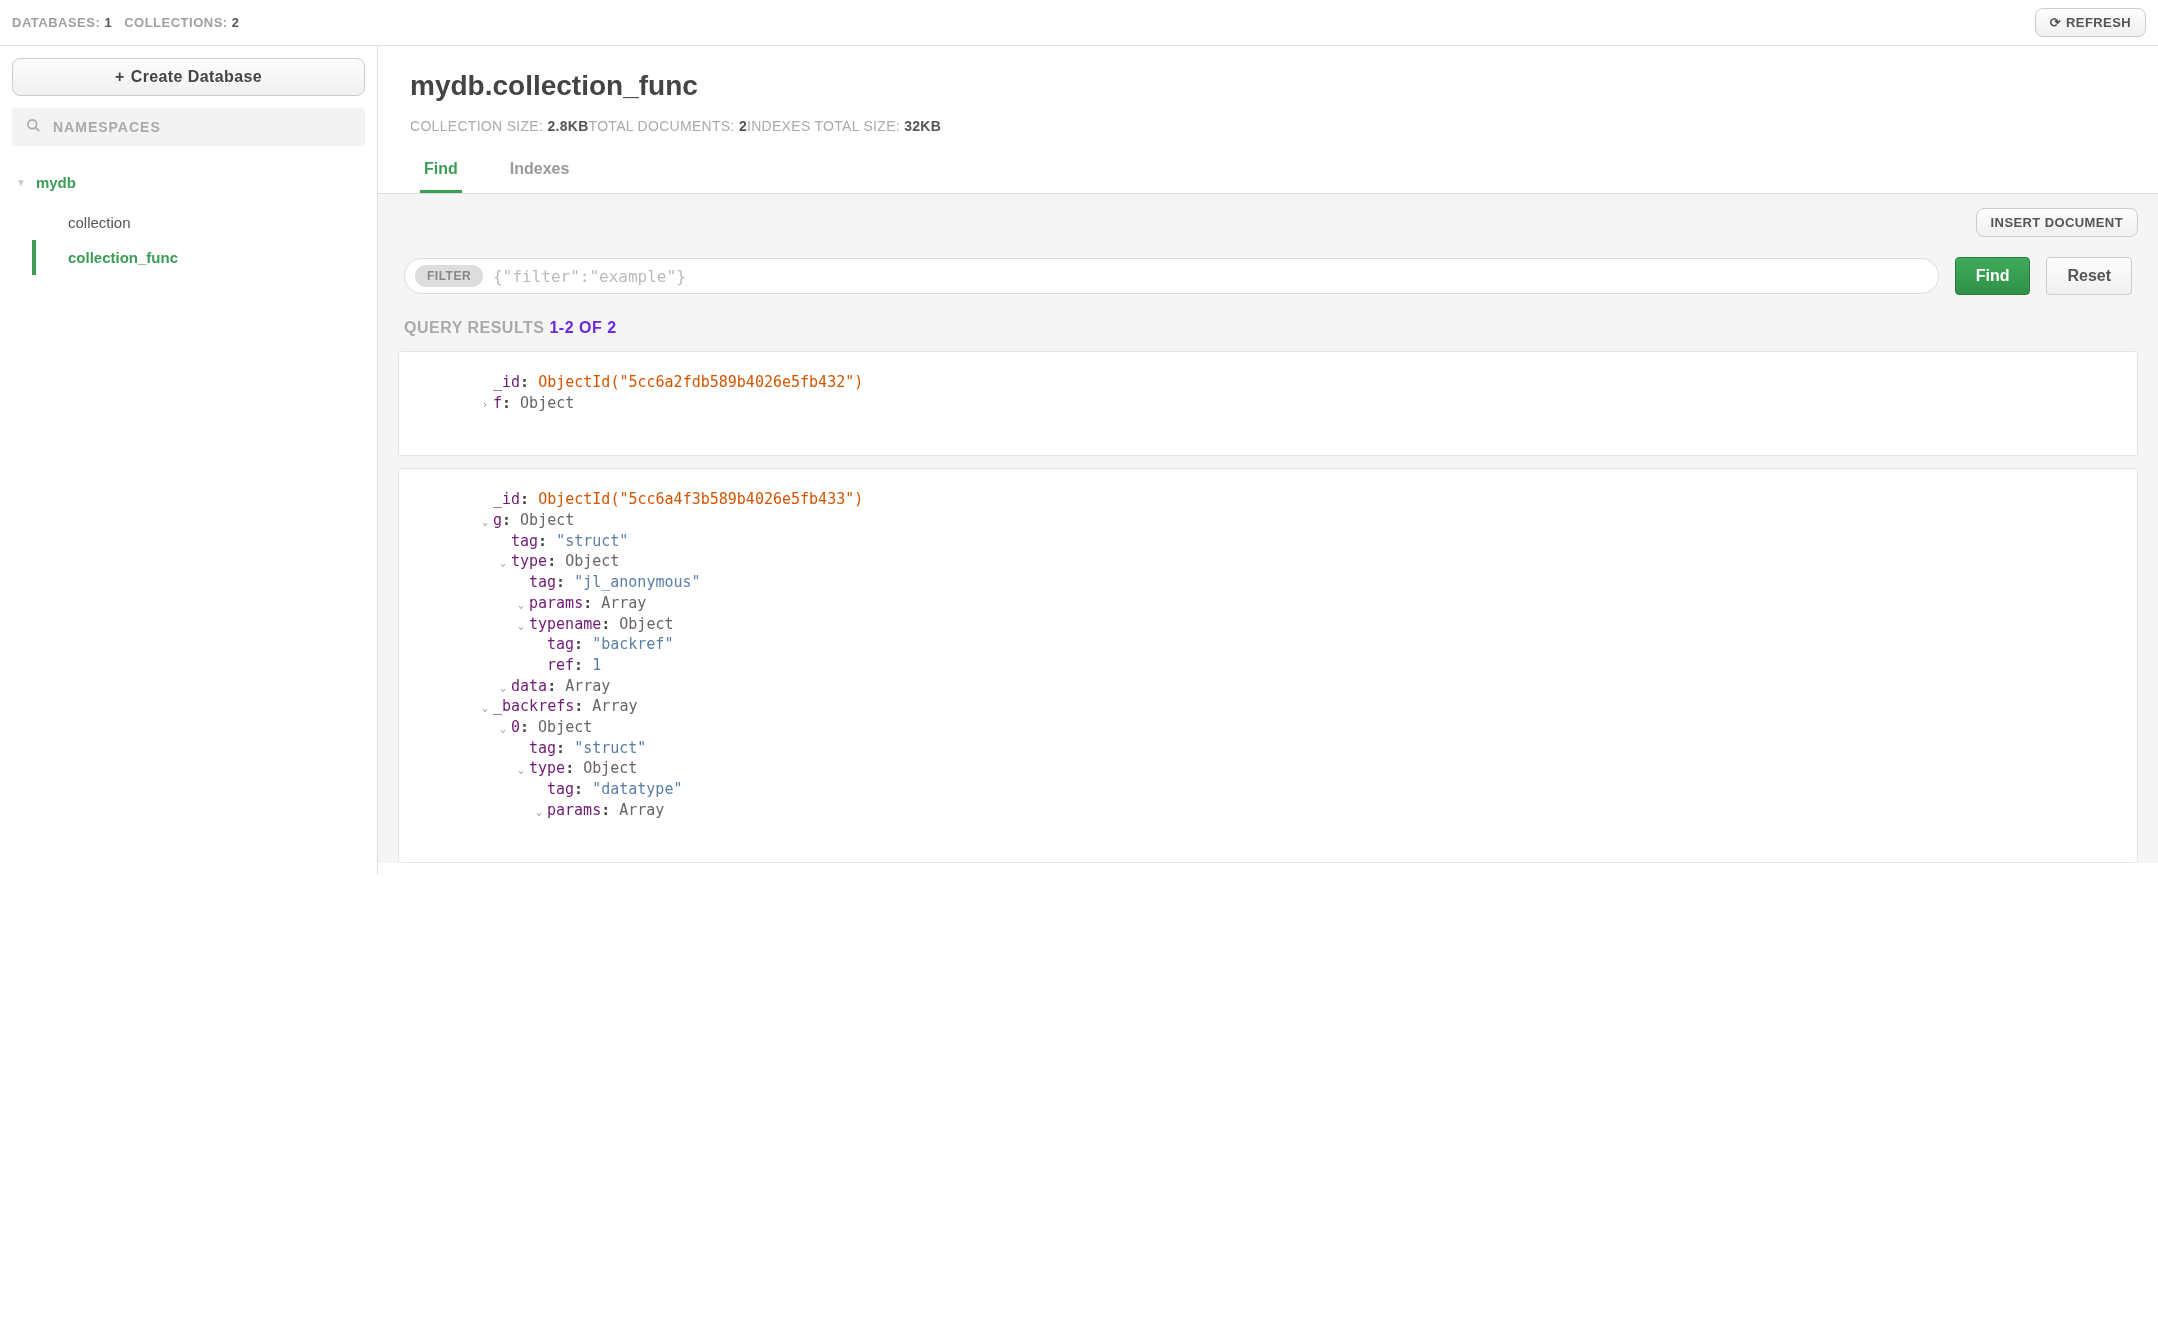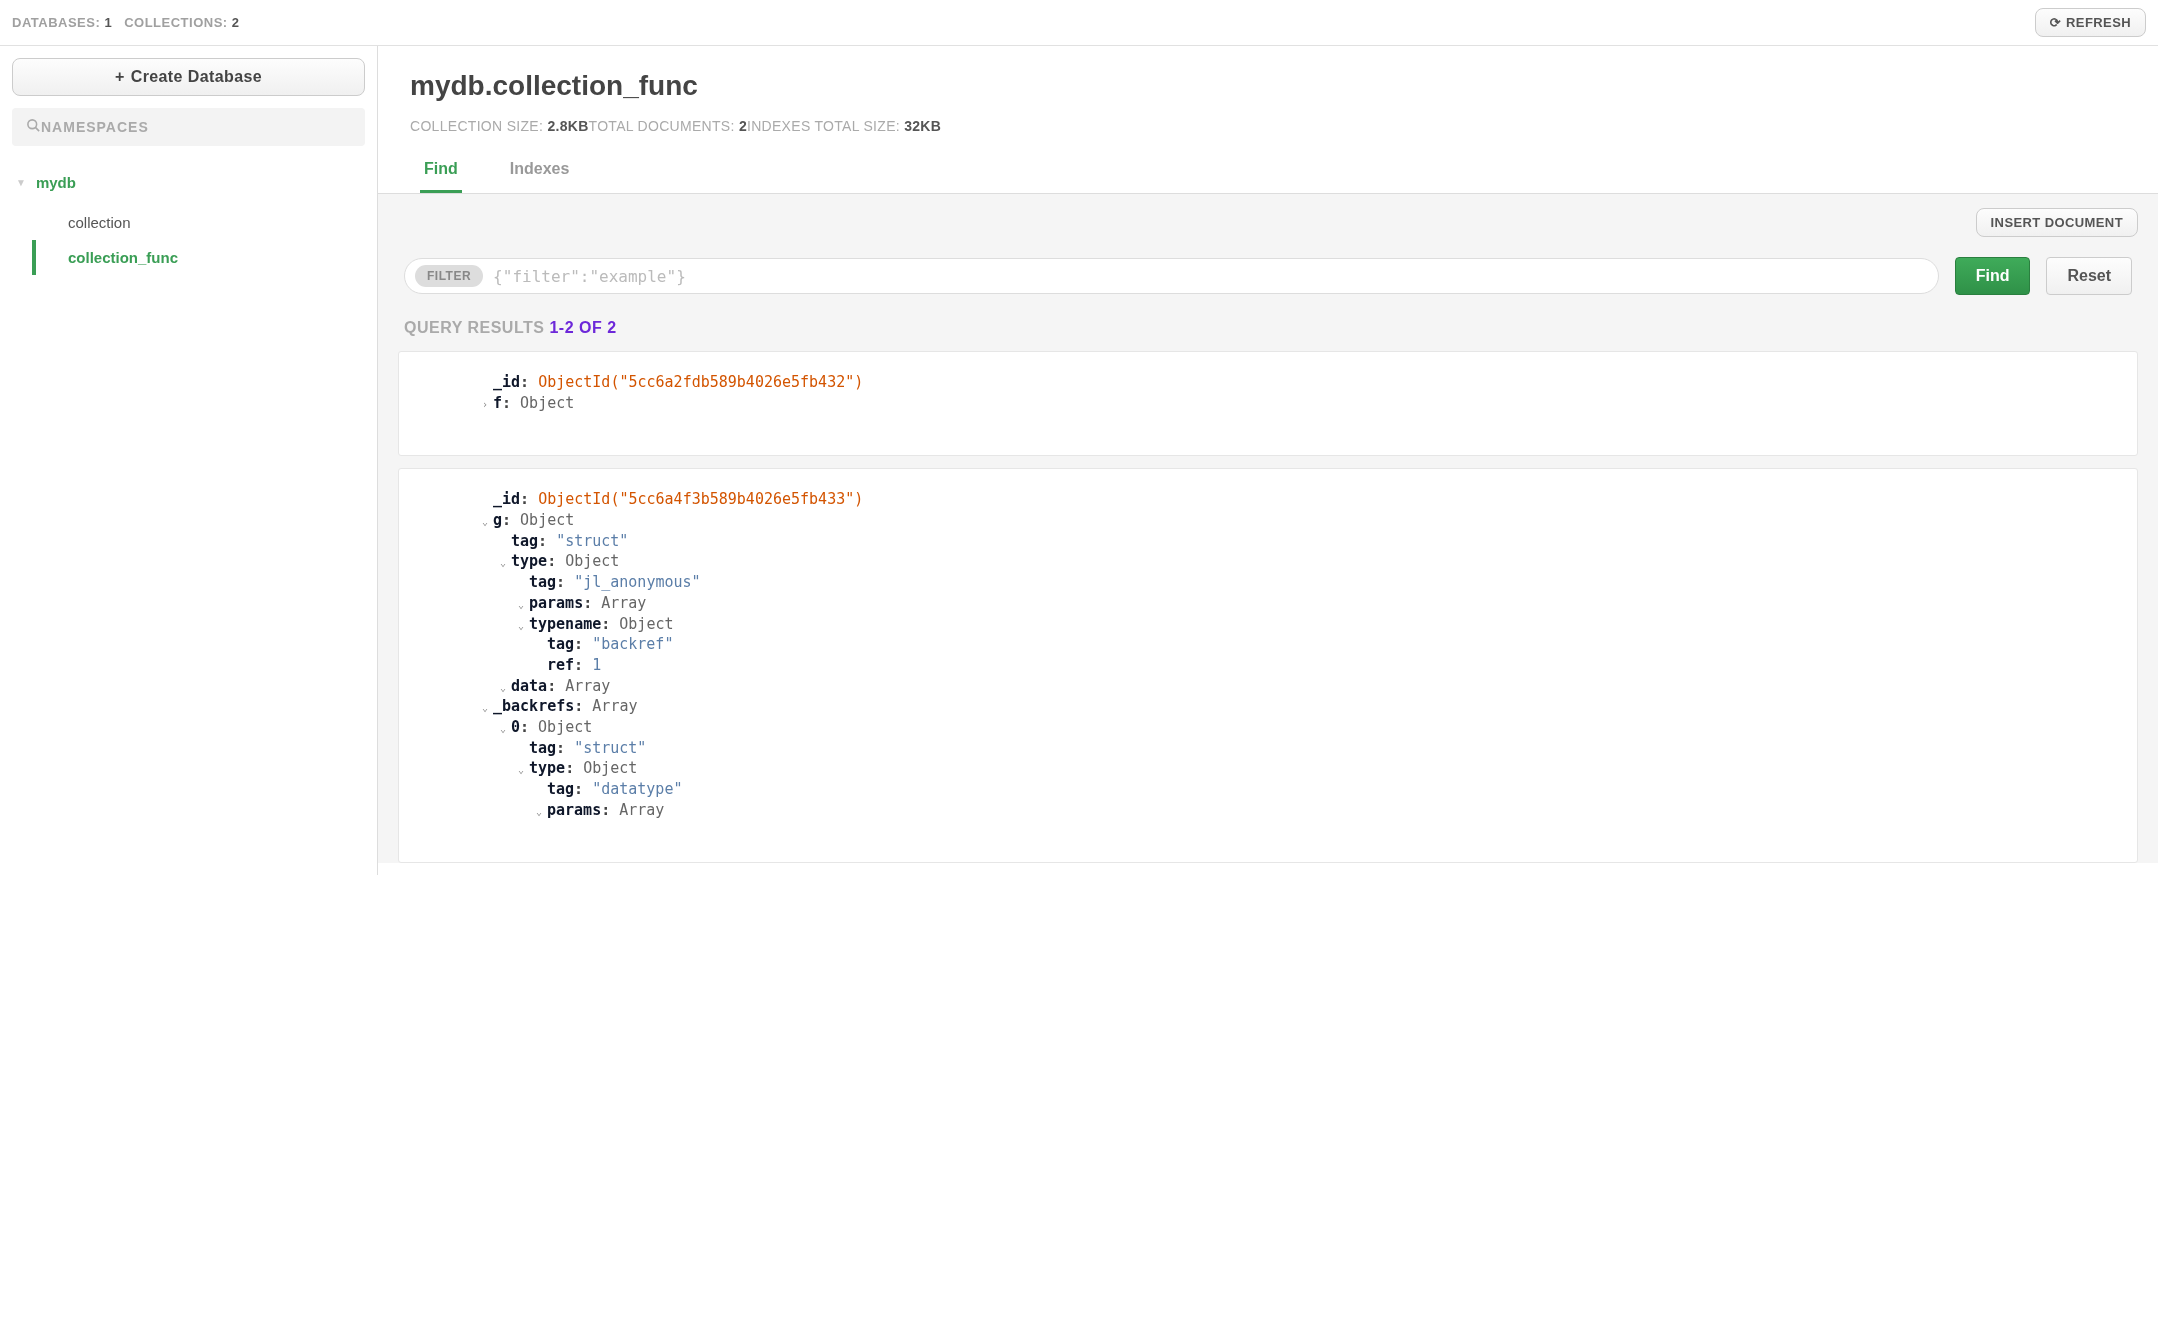--- a/index.html
+++ b/index.html
@@ -6,21 +6,21 @@
 body{font-family:-apple-system,BlinkMacSystemFont,"Segoe UI",Helvetica,Arial,sans-serif;font-size:14px;color:#333;background:#fff}
 .topbar{display:flex;justify-content:space-between;padding:8px 12px;border-bottom:1px solid #e1e1e1}
 .topbar-left{display:flex;align-items:center;gap:12px;font-size:13px;letter-spacing:.5px;color:#a0a0a0;font-weight:600}
 .topbar-left b{color:#555;font-weight:700}
 .btn{background:linear-gradient(to bottom,#fdfdfd,#f0f0f0);border:1px solid #ccc;border-radius:8px;padding:6px 14px;font-size:13px;font-weight:700;color:#555;cursor:pointer;letter-spacing:.4px}
 .refresh-icon{display:inline-block;margin-right:5px;font-size:13px}
 .wrap{display:flex}
 .sidebar{width:378px;flex:0 0 378px;border-right:1px solid #ddd;padding:12px;min-height:820px}
 .btn-wide{width:100%;text-align:center;font-weight:700;color:#444;font-size:16px;padding:9px;margin-bottom:12px}
 .plus{font-weight:700;margin-right:6px}
-.ns-search{display:flex;align-items:center;background:#f3f3f3;border-radius:4px;padding:10px 14px;margin-bottom:22px}
+.ns-search{display:flex;align-items:center;gap:12px;background:#f3f3f3;border-radius:4px;padding:10px 14px;margin-bottom:22px}
 .ns-search input{border:none;background:transparent;outline:none;font-size:14px;letter-spacing:1px;color:#888;width:100%}
 .ns-search input::placeholder{color:#aaa;font-weight:600}
 .search-glyph{color:#aaa;font-size:15px}
 .tree{padding-left:4px}
 .db-row{display:flex;align-items:center;gap:10px;padding:6px 0 14px;color:#3a9e55;font-weight:700;font-size:15px;cursor:pointer}
 .tri{color:#ccc;font-size:10px}
 .coll-list{padding-left:34px}
 .coll-item{padding:9px 0 9px 18px;font-size:15px;color:#555;cursor:pointer}
 .coll-item.active{color:#3a9e55;font-weight:700;border-left:4px solid #3a9e55;margin-left:-18px;padding-left:32px}
 .main{flex:1;min-width:0}
@@ -36,21 +36,21 @@
 .filter-row{display:flex;gap:16px;align-items:center;margin-bottom:24px;padding:0 6px}
 .filter-box{flex:1;background:#fff;border:1px solid #ddd;border-radius:22px;padding:6px 10px;display:flex;align-items:center;gap:10px}
 .filter-pill{background:#ddd;color:#888;font-weight:700;font-size:12px;padding:4px 12px;border-radius:12px;letter-spacing:.5px}
 .filter-box input{border:none;outline:none;flex:1;font-family:Menlo,Consolas,monospace;font-size:16px;color:#999}
 .filter-box input::placeholder{color:#bbb}
 .btn-green{background:linear-gradient(to bottom,#3fab5a,#2f9148);border:1px solid #2a7f3f;color:#fff;font-weight:700;font-size:16px;padding:9px 20px;border-radius:4px;cursor:pointer}
 .btn-gray{background:linear-gradient(to bottom,#fdfdfd,#f0f0f0);border:1px solid #ccc;color:#555;font-weight:700;font-size:16px;padding:9px 20px;border-radius:4px;cursor:pointer}
 .qr{font-size:16px;color:#aaa;letter-spacing:.5px;font-weight:600;margin-bottom:14px;padding-left:6px}
 .qr b{color:#6d28d9}
 .doc{background:#fff;border:1px solid #e6e6e6;border-radius:3px;margin-bottom:12px;padding:20px 28px 42px 80px;font-family:Menlo,Consolas,monospace;font-size:15px;line-height:1.38}
-.k{color:#0f172a;font-weight:700}
+.k{color:#701a75;font-weight:400}
 .sep{color:#444;font-weight:700}
 .ty{color:#666}
 .oid{color:#d35400}
 .str{color:#5b7ea8}
 .num{color:#5b7ea8}
 .row{white-space:pre}
 .caret{display:inline-block;width:12px;color:#888;font-size:10px;margin-right:2px;text-align:center;cursor:pointer}
 .ind1{padding-left:0}
 .ind2{padding-left:18px}
 .ind3{padding-left:36px}

